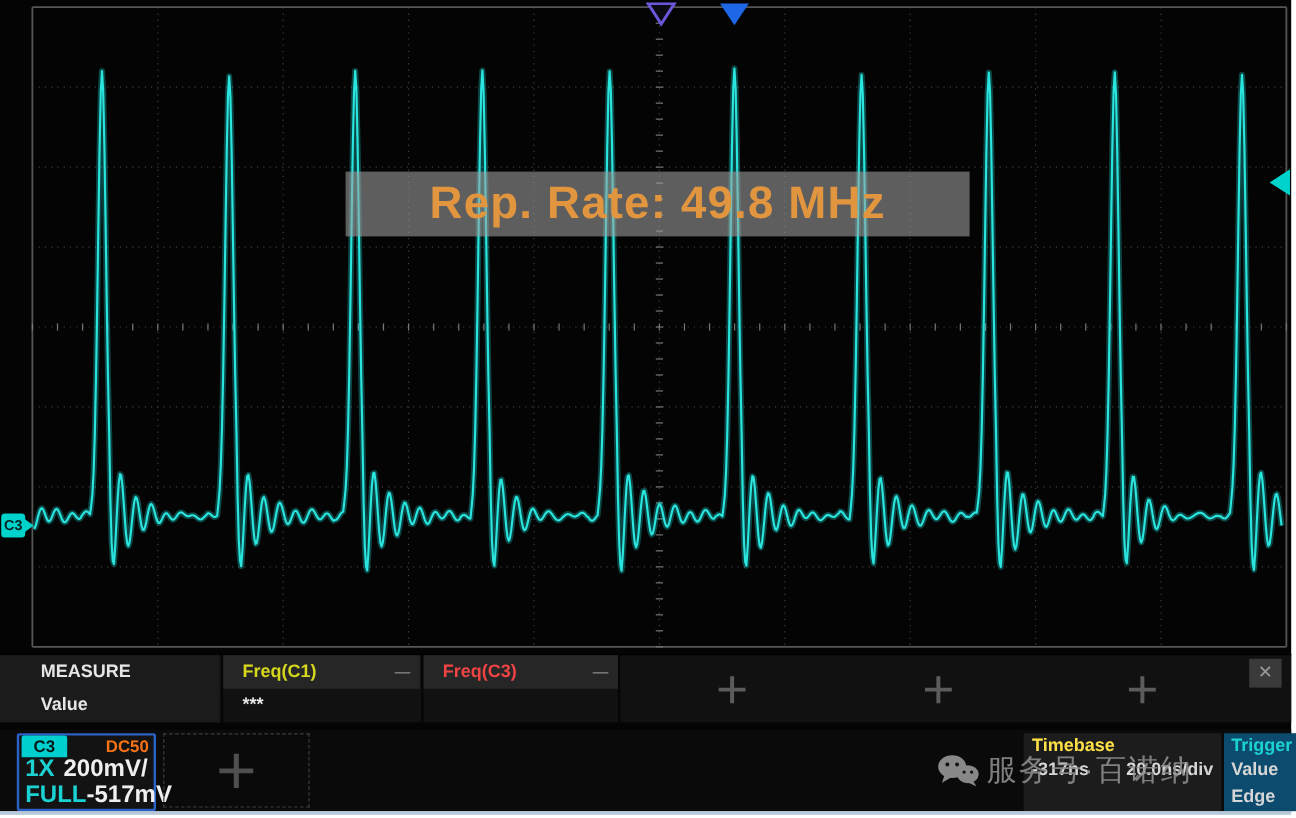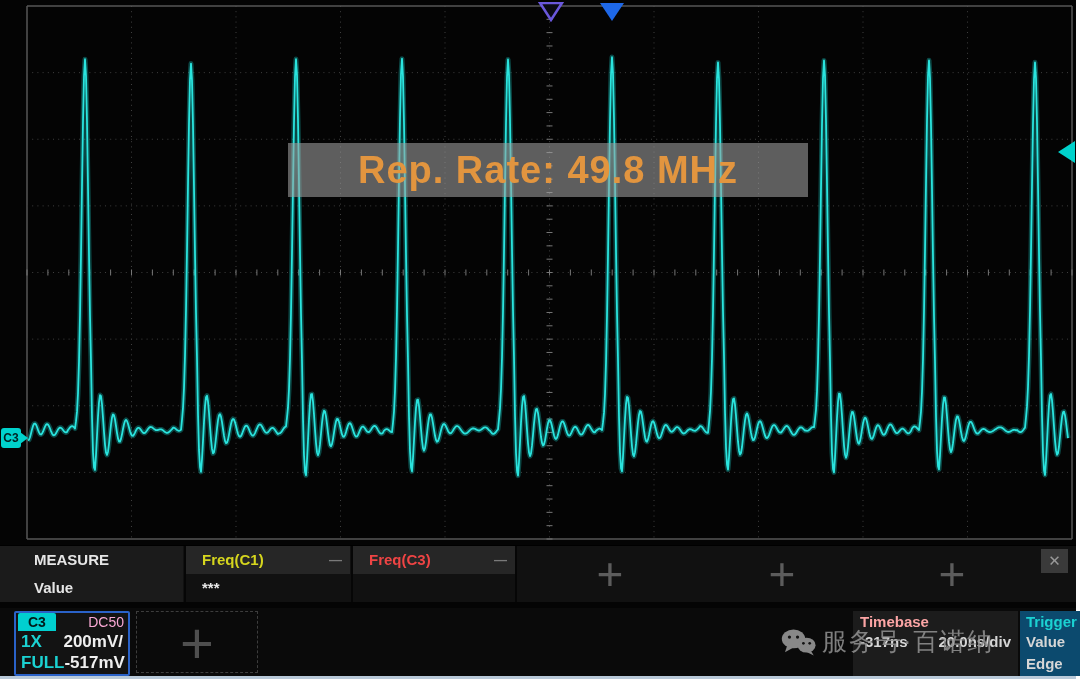--- a/index.html
+++ b/index.html
@@ -43,29 +43,29 @@
   .m-close { position:absolute; left:1041px; top:3px; width:27px; height:24px; background:#3a3a3a;
     color:#999; font-size:15px; text-align:center; line-height:24px; }
 
   
   .bottom { position:absolute; left:0; top:608px; width:1076px; height:68px; background:#0a0a0a; }
   .chbox { position:absolute; left:14px; top:3px; width:116px; height:65px; background:#131313;
     border:2px solid #2a62c8; border-radius:2px; }
   .ch-head { display:flex; justify-content:space-between; height:18px; }
   .ch-tab { background:#00cfcf; color:#001a1a; font-weight:bold; font-size:14px; line-height:18px;
     padding:0 10px; border-radius:2px 2px 0 0; margin-left:2px; }
-  .ch-coup { color:#f9a8d4; font-weight:normal; font-size:14px; line-height:18px; padding-right:4px; }
-  .ch-row { display:flex; justify-content:space-between; padding:0 5px; line-height:21px; font-size:17px; font-weight:bold; }
+  .ch-coup { color:#f97316; font-weight:bold; font-size:14px; line-height:18px; padding-right:4px; }
+  .ch-row { display:flex; justify-content:space-between; padding:0 5px; line-height:21px; font-size:20px; font-weight:bold; }
   .cyan { color:#1bd2d2; } .white { color:#efefef;text-align:center; }
 
   .addslot { position:absolute; left:136px; top:3px; width:122px; height:62px; border:1px dashed #3d3d3d;
     display:flex; align-items:center; justify-content:center; color:#4f4f4f; font-size:58px; font-weight:100; }
 
   .tbpanel { position:absolute; left:853px; top:3px; width:165px; height:65px; background:#1c1c1c; padding:1px 7px; }
-  .tb-title { color:#fca5a5; font-size:15px; font-weight:bold; line-height:19px; }
+  .tb-title { color:#fde047; font-size:15px; font-weight:bold; line-height:19px; }
   .tb-row { display:flex; justify-content:space-between; line-height:22px; font-size:15px; font-weight:bold; color:#d6d6d6; }
 
   .trpanel { position:absolute; left:1020px; top:3px; width:62px; height:65px; background:#0c4a6e; padding:1px 0 0 6px; overflow:hidden; }
   .tr-title { color:#1bd2d2; font-size:15px; font-weight:bold; line-height:19px; white-space:nowrap; }
   .tr-row { line-height:22px; font-size:15px; font-weight:bold; color:#d6d6d6; }
 
   
   .watermark { position:absolute; left:780px; top:17px; display:flex; align-items:center; gap:6px; z-index:6; opacity:0.88; }
   .watermark span { color:#8f8f8f; font-size:25px; letter-spacing:2px; white-space:nowrap; }
 

